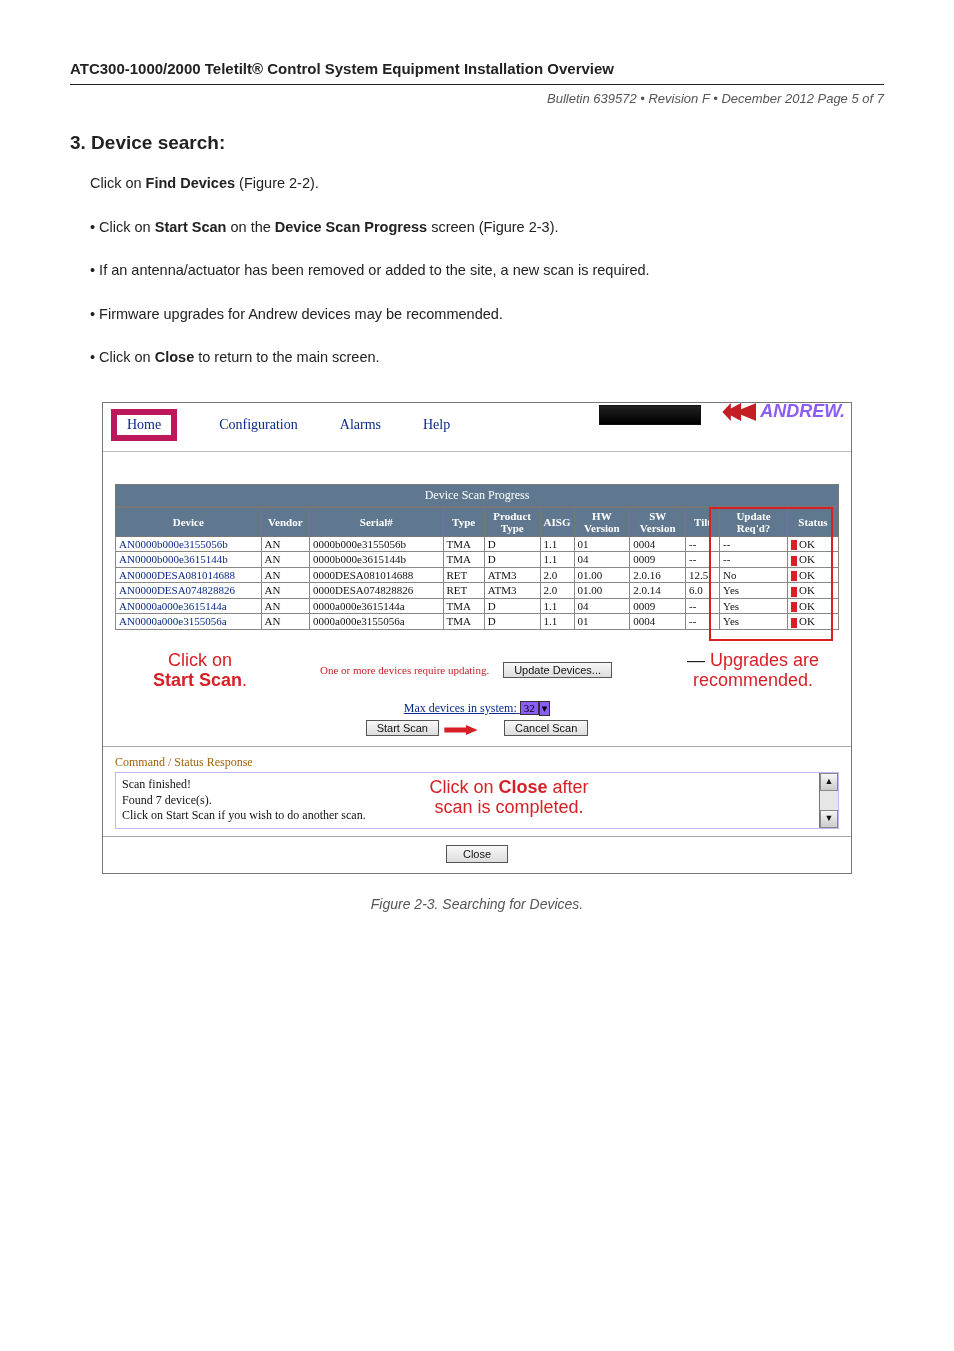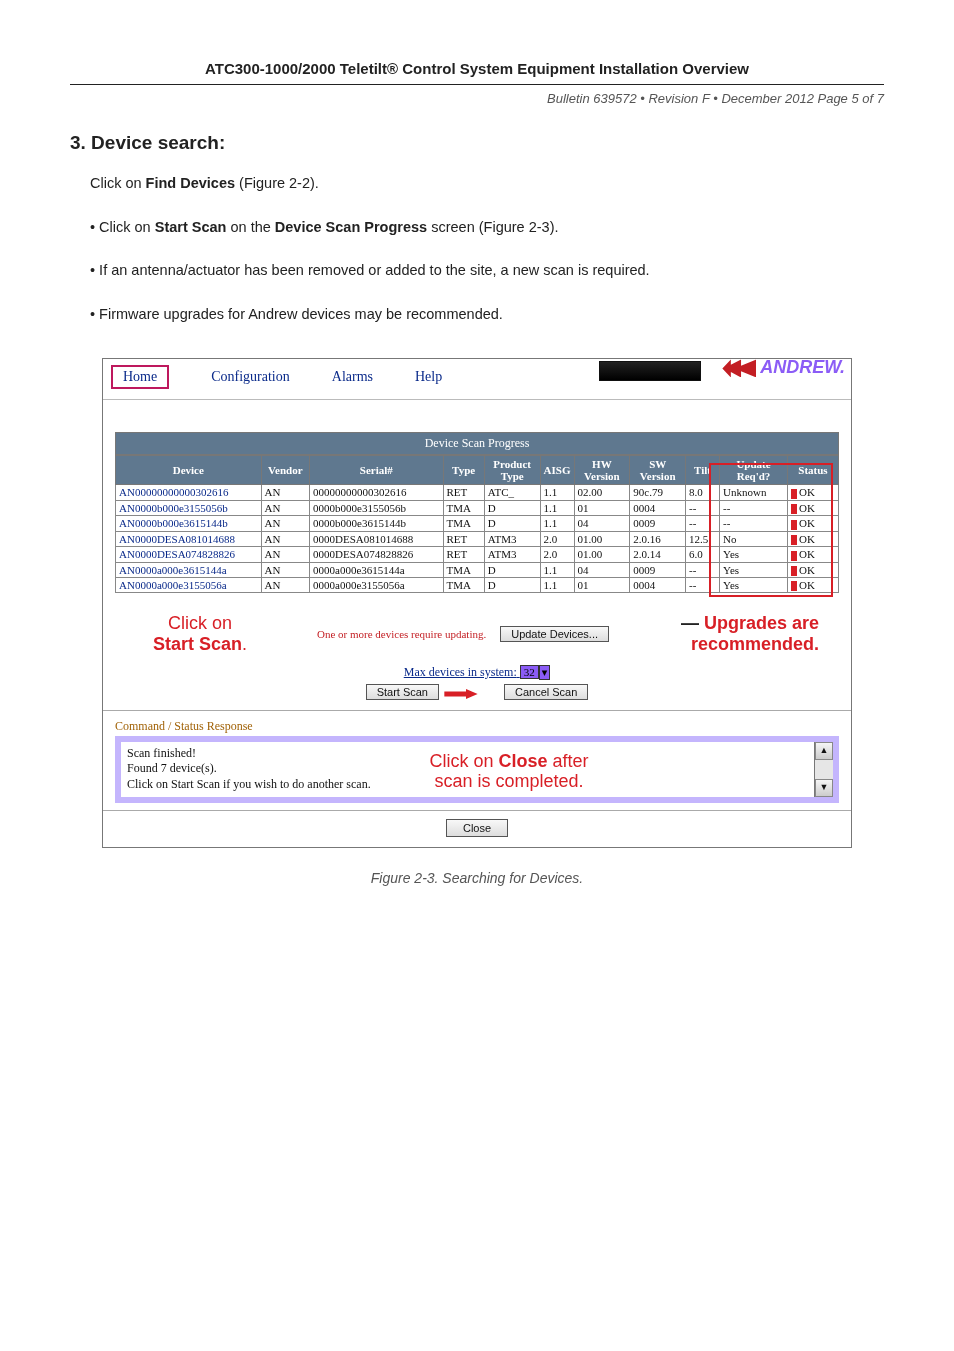--- a/index.html
+++ b/index.html
@@ -1,28 +1,28 @@
 <!DOCTYPE html>
 <html><head>
 <meta charset="utf-8">
 <style>
   html,body{margin:0;padding:0;background:#fff;font-family:"Helvetica Neue",Arial,sans-serif;color:#222;}
   .page{width:954px;min-height:1351px;margin:0 auto;box-sizing:border-box;padding:60px 70px 40px 70px;position:relative;}
-  .hdr-title{font-weight:700;font-size:15px;text-align:center;padding-bottom:4px;}
+  .hdr-title{font-weight:700;font-size:15px;text-align:left;padding-bottom:4px;}
   .hdr-rule{border:none;border-top:1.5px solid #222;margin:3px 0 6px 0;}
   .hdr-meta{font-style:italic;font-size:13px;color:#555;text-align:right;margin-bottom:26px;}
   h2.section{font-size:19px;font-weight:700;margin:6px 0 14px 0;}
   .body-indent{margin-left:20px;font-size:14.5px;line-height:1.9;}
   .body-indent p{margin:16px 0 4px 0;}
   .body-indent b{font-weight:700;}
   .fig-wrap{margin:30px auto 0 auto;width:750px;}
   .shot{border:1px solid #777;background:#fff;font-family:"Times New Roman",serif;font-size:12px;color:#111;}
   .menubar{display:flex;align-items:center;padding:6px 8px 10px 8px;border-bottom:1px solid #bbb;position:relative;}
   .menu-item{color:#0a2a8a;font-size:14px;margin-right:42px;font-family:"Times New Roman",serif;}
-  .menu-item.boxed{border:2px solid #be185d;padding:2px 10px;}
+  .menu-item.boxed{border:6px solid #be185d;padding:2px 10px;}
   .brand{position:absolute;right:6px;top:-2px;font-weight:900;font-style:italic;font-size:18px;color:#8b5cf6;font-family:Arial,sans-serif;}
   .brand .flag{display:inline-block;width:34px;height:18px;background:#c31e23;clip-path:polygon(0 50%,25% 0,25% 30%,55% 0,55% 35%,100% 0,100% 100%,55% 65%,55% 100%,25% 70%,25% 100%);margin-right:4px;vertical-align:middle;}
   .black-strip{position:absolute;right:150px;top:2px;width:100px;height:18px;background:linear-gradient(#222,#000);border:1px solid #111;}
   .table-zone{padding:6px 12px 2px 12px;}
   .tbl-title{background:#5f788f;color:#fff;text-align:center;font-size:12px;padding:3px 0;border:1px solid #777;font-family:"Times New Roman",serif;}
   table.scan{width:100%;border-collapse:collapse;table-layout:fixed;font-size:11px;font-family:"Times New Roman",serif;}
   table.scan th{background:#5f788f;color:#fff;font-weight:700;border:1px solid #777;padding:2px 2px;font-size:11px;}
   table.scan td{border:1px solid #888;padding:1px 3px;white-space:nowrap;overflow:hidden;}
   table.scan td:first-child{color:#0a2a8a;}
   .red-led{display:inline-block;width:6px;height:10px;background:#d81f26;margin-right:2px;vertical-align:middle;}
@@ -41,21 +41,21 @@
   .annot-red{color:#d81f26;font-size:18px;font-family:Arial,sans-serif;text-align:center;line-height:1.15;}
   .annot-red .b{font-weight:700;}
   .update-msg{color:#c31e23;font-size:11px;font-family:"Times New Roman",serif;}
   .btn3d{display:inline-block;border:1px solid #555;background:linear-gradient(#f8f8f8,#ddd);padding:1px 10px;font-size:11px;font-family:Arial,sans-serif;margin:0 2px;}
   .midline{text-align:center;padding:6px 0 2px 0;color:#0a2a8a;font-family:"Times New Roman",serif;font-size:12px;text-decoration:underline;}
   .num-input{display:inline-block;border:1px solid #333;background:#8b5cf6;padding:0 3px;font-size:11px;text-decoration:none;color:#000;}
   .scan-buttons{text-align:center;padding:2px 0 10px 0;}
   .arrow-r{display:inline-block;width:34px;height:10px;vertical-align:middle;}
   .arrow-r svg{width:100%;height:100%;}
   .cmd-title{color:#a16207;font-family:"Times New Roman",serif;font-size:12px;padding:8px 12px 2px 12px;border-top:1px solid #aaa;}
-  .cmd-box{margin:0 12px 6px 12px;border:6px solid #c4b5fd;display:flex;}
+  .cmd-box{margin:0 12px 6px 12px;border:1px solid #c4b5fd;display:flex;}
   .cmd-text{flex:1;padding:4px 6px;font-family:"Times New Roman",serif;font-size:12px;color:#111;line-height:1.3;}
   .scrollbar{width:18px;display:flex;flex-direction:column;justify-content:space-between;border-left:1px solid #777;background:#e6e6e6;}
   .sb-btn{height:16px;border:1px solid #888;background:linear-gradient(#f5f5f5,#ccc);font-size:9px;text-align:center;line-height:14px;}
   .close-row{text-align:center;padding:6px 0 10px 0;}
   .close-annot{color:#d81f26;font-size:18px;font-family:Arial,sans-serif;text-align:center;line-height:1.15;position:relative;top:-58px;left:32px;pointer-events:none;}
   .fig-caption{text-align:center;font-style:italic;color:#555;font-size:14px;margin-top:22px;}
   .red-box-accent{position:absolute;border:2.5px solid #d81f26;pointer-events:none;}
 </style>
 </head>
 <body>
@@ -69,20 +69,23 @@
 
   <div class="body-indent">
     <p>
       <span>Click on </span><b>Find Devices</b><span> (Figure 2-2).</span>
     </p>
     <p>
       <span>• Click on </span><b>Start Scan</b><span> on the </span><b>Device Scan Progress</b><span> screen (Figure 2-3).</span>
     </p>
     <p>• If an antenna/actuator has been removed or added to the site, a new scan is required.</p>
     <p>• Firmware upgrades for Andrew devices may be recommended.</p>
+    <p>
+      <span>• Click on </span><b>Close</b><span> to return to the main screen.</span>
+    </p>
   </div>
 
   <div class="fig-wrap">
     <div class="shot" style="position:relative;">
 
       <div class="menubar">
         <span class="menu-item boxed">Home</span>
         <span class="menu-item">Configuration</span>
         <span class="menu-item">Alarms</span>
         <span class="menu-item">Help</span>
@@ -118,33 +121,20 @@
               <th>AISG</th>
               <th>HW Version</th>
               <th>SW Version</th>
               <th>Tilt</th>
               <th>Update Req'd?</th>
               <th>Status</th>
             </tr>
           </thead>
           <tbody id="scan-rows">
               <tr>
-                <td>AN00000000000302616</td>
-                <td>AN</td>
-                <td>00000000000302616</td>
-                <td>RET</td>
-                <td>ATC_</td>
-                <td>1.1</td>
-                <td>02.00</td>
-                <td>90c.79</td>
-                <td>8.0</td>
-                <td>Unknown</td>
-                <td><span class="red-led"></span>OK</td>
-              </tr>
-              <tr>
                 <td>AN0000b000e3155056b</td>
                 <td>AN</td>
                 <td>0000b000e3155056b</td>
                 <td>TMA</td>
                 <td>D</td>
                 <td>1.1</td>
                 <td>01</td>
                 <td>0004</td>
                 <td>--</td>
                 <td>--</td>
@@ -224,21 +214,21 @@
       <div class="annot-row">
         <div class="annot-red">
           <span>Click on</span><br>
           <span class="b">Start Scan</span><span>.</span>
         </div>
         <div style="text-align:center;">
           <span class="update-msg">One or more devices require updating.</span>
           &nbsp;&nbsp;
           <span class="btn3d">Update Devices...</span>
         </div>
-        <div class="annot-red" style="text-align:right;font-weight:bold;">
+        <div class="annot-red" style="text-align:center;">
           <span style="color:#222;">— </span><span>Upgrades are</span><br>
           <span>recommended.</span>
         </div>
       </div>
 
       <div class="midline">
         <span>Max devices in system:</span>
         <span class="num-input">32</span><span class="num-input" style="padding:0 2px;">▾</span>
       </div>
       <div class="scan-buttons">

